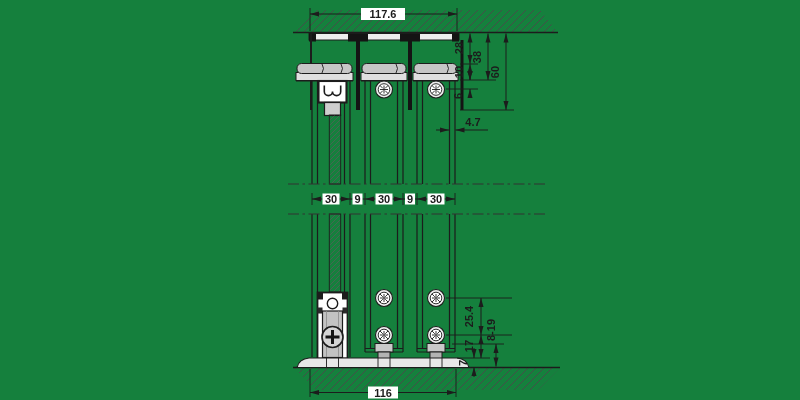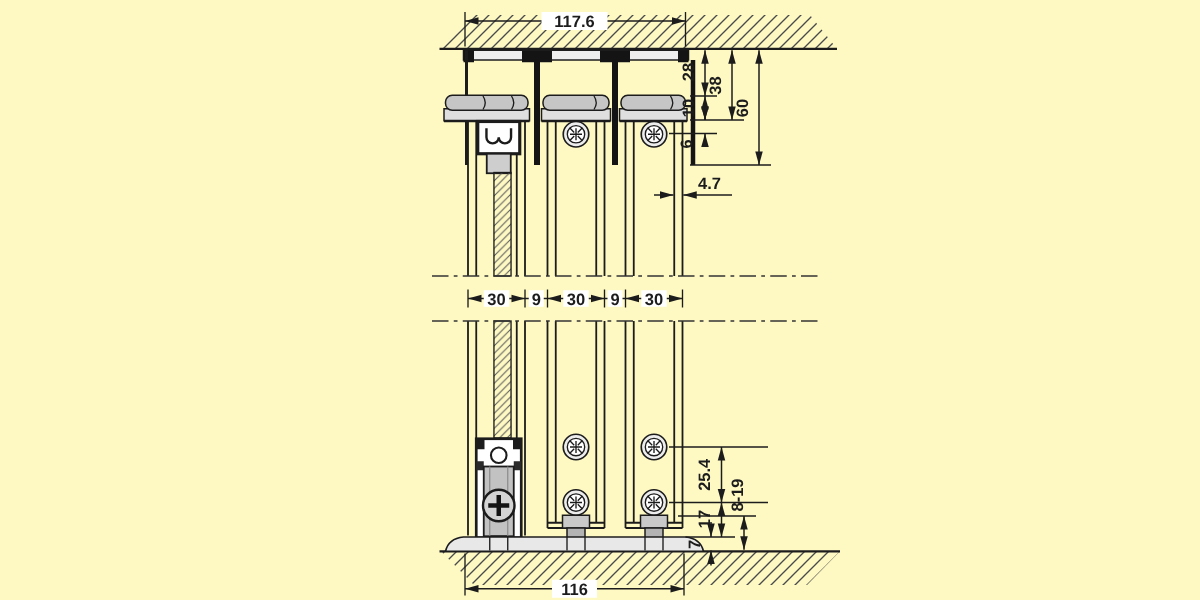--- a/index.html
+++ b/index.html
@@ -1,16 +1,16 @@
 <!DOCTYPE html>
 <html><head>
 <meta charset="utf-8">
 <style>
   html,body{margin:0;padding:0;background:#fff;}
-  .stage{position:relative;width:800px;height:400px;background:#fef9c3;overflow:hidden;
+  .stage{position:relative;width:800px;height:400px;background:#15803d;overflow:hidden;
          font-family:"Liberation Sans",sans-serif;}
   svg{display:block;}
   .dim-text{font-family:"Liberation Sans",sans-serif;font-size:11px;font-weight:bold;fill:#1c1c1c;}
   .thin{stroke:#1c1c1c;stroke-width:0.9;fill:none;}
   .dline{stroke:#1c1c1c;stroke-width:1;fill:none;}
   .edge{stroke:#1c1c1c;stroke-width:1.2;fill:none;}
   .bold{stroke:#1c1c1c;stroke-width:1.5;fill:none;}
 </style>
 </head>
 <body>

